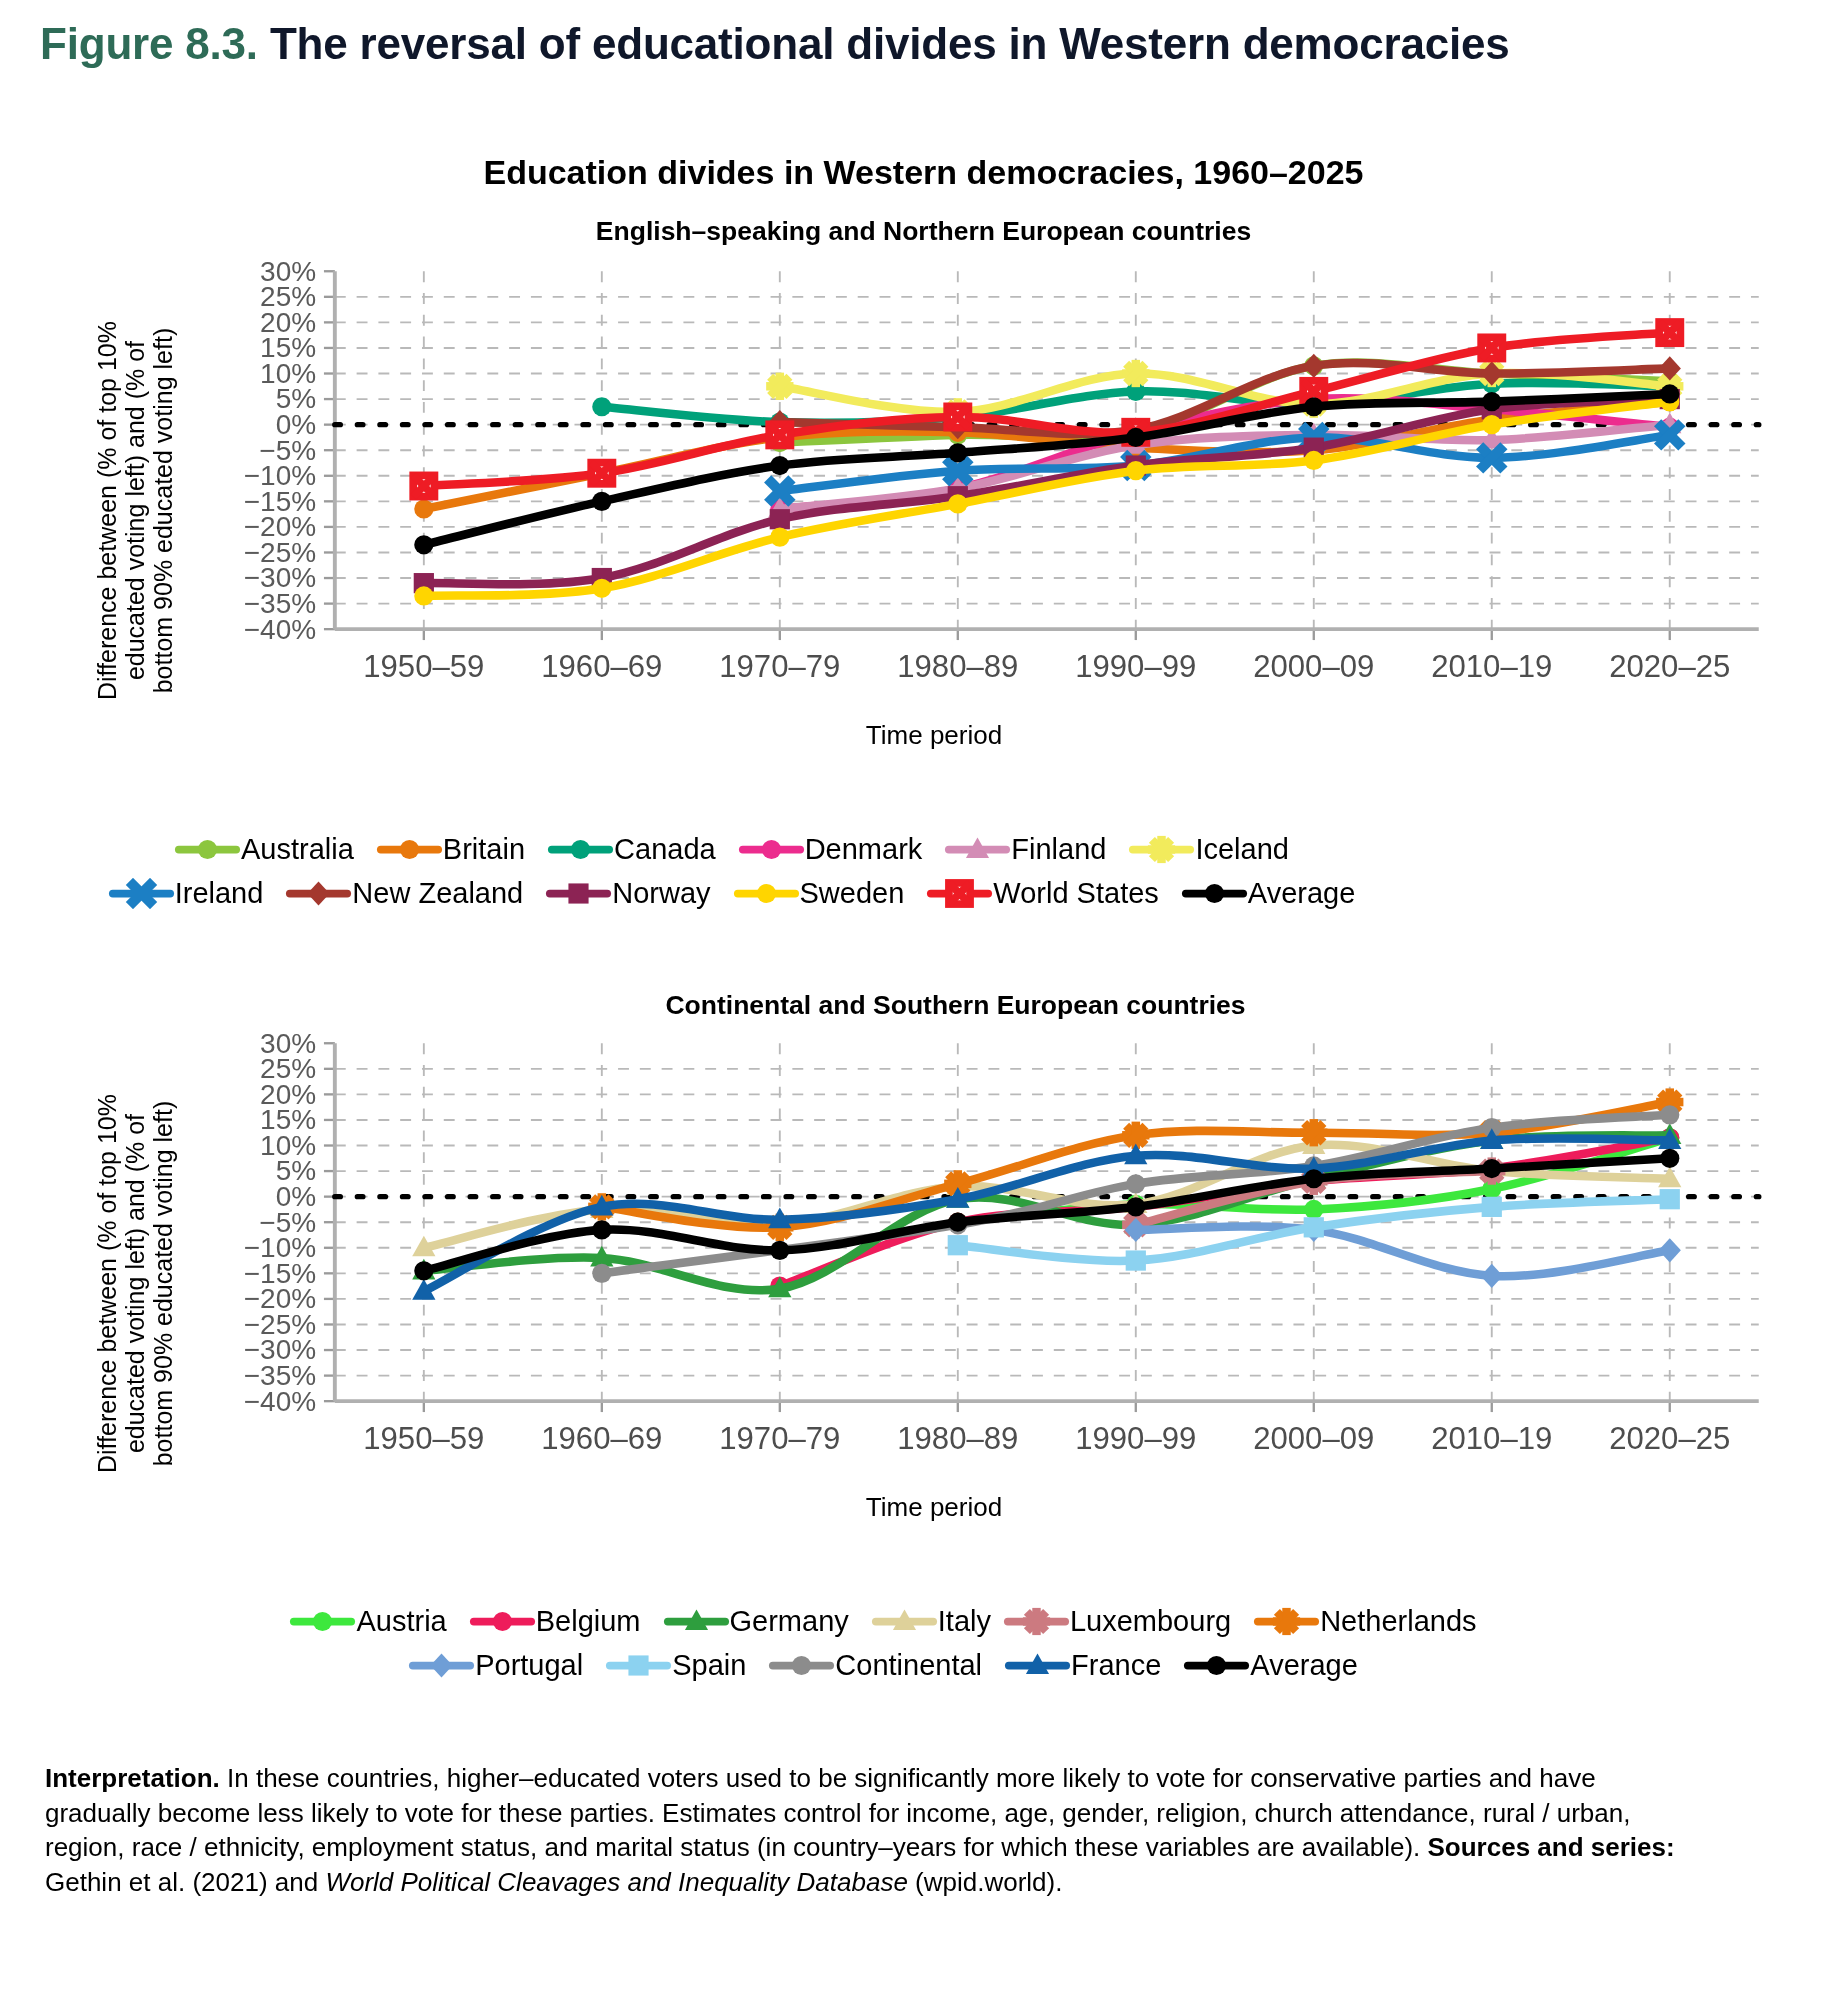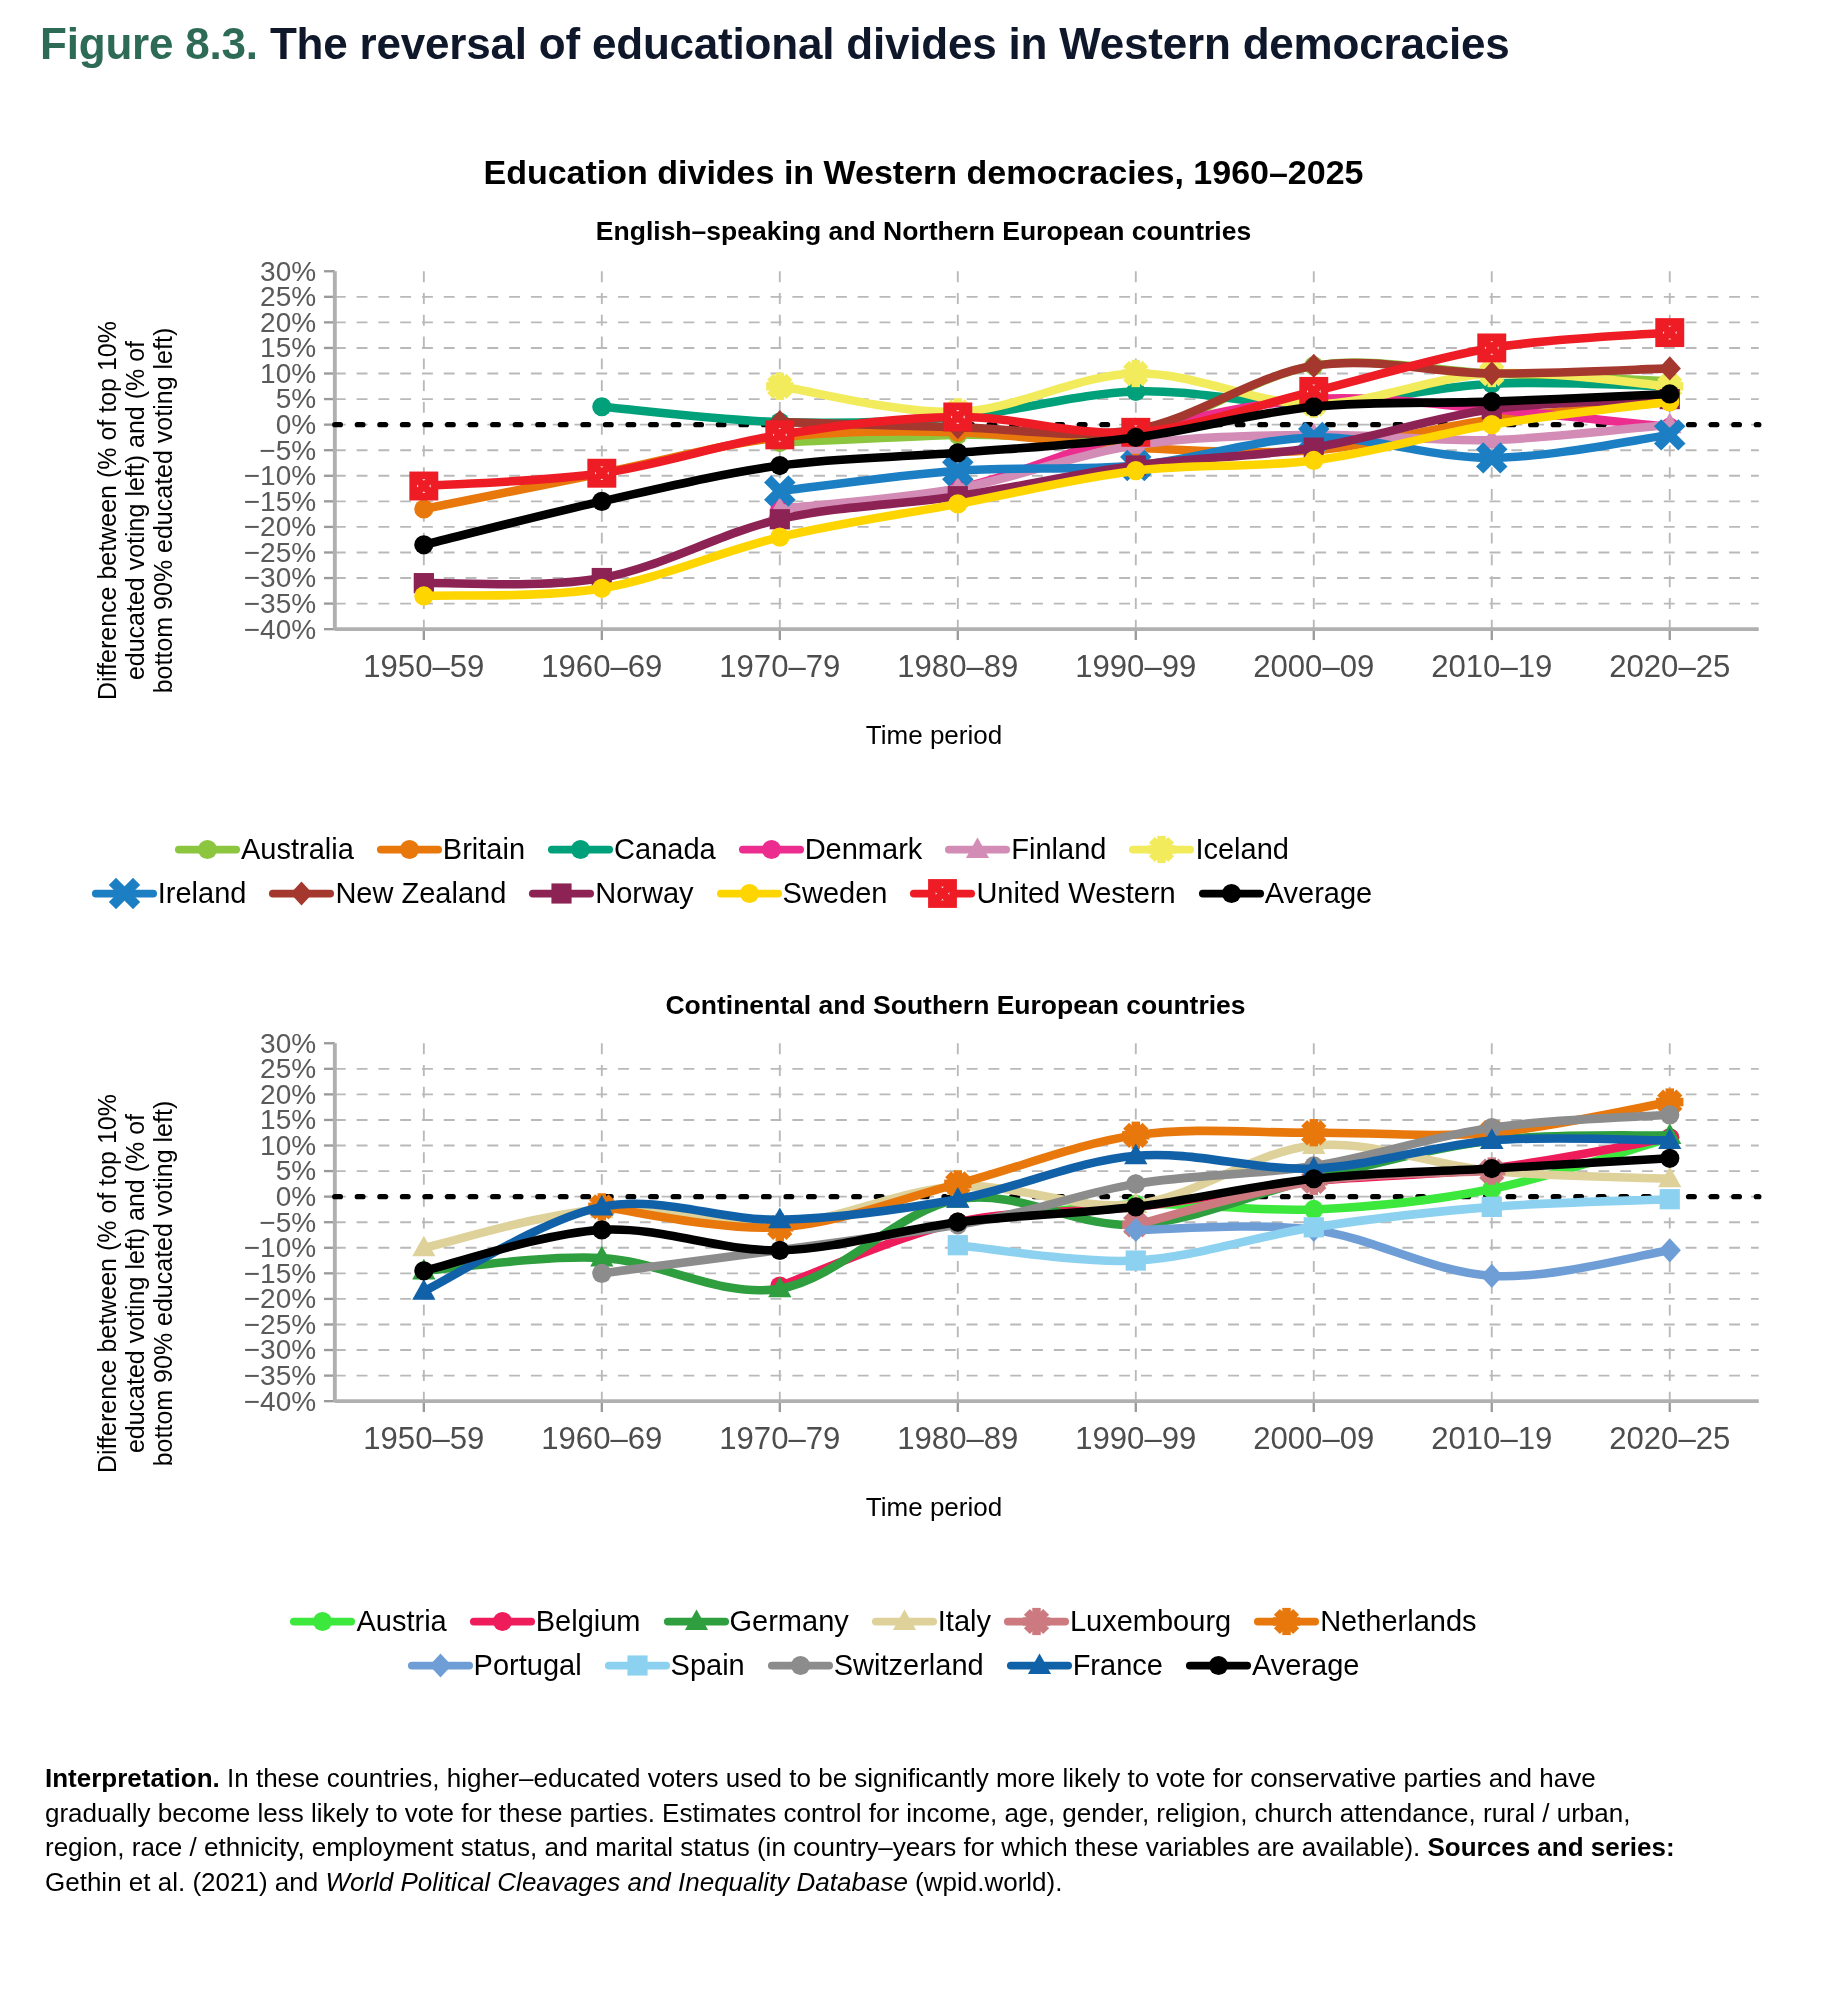--- a/index.html
+++ b/index.html
@@ -581,21 +581,21 @@
         </div>
         <div class="legend-item" style="margin-right: 22px;">
           <svg width="67" height="31" class="legend-key" viewBox="0 0 86 40">
             <line x1="6" y1="20" x2="80" y2="20" stroke="#EE1C25" stroke-width="10" stroke-linecap="round"></line>
             <g>
               <rect x="29.35" y="6.35" width="27.3" height="27.3" fill="#fff" stroke="#EE1C25" stroke-width="9.88"></rect>
               <line x1="29.35" y1="6.35" x2="56.65" y2="33.65" stroke="#EE1C25" stroke-width="9.88"></line>
               <line x1="56.65" y1="6.35" x2="29.35" y2="33.65" stroke="#EE1C25" stroke-width="9.88"></line>
             </g>
           </svg>
-          <span class="lbl">United Western</span>
+          <span class="lbl">World States</span>
         </div>
         <div class="legend-item" style="margin-right: 22px;">
           <svg width="67" height="31" class="legend-key" viewBox="0 0 86 40">
             <line x1="6" y1="20" x2="80" y2="20" stroke="#000000" stroke-width="10" stroke-linecap="round"></line>
             <g>
               <circle cx="43" cy="20" r="12.35" fill="#000000"></circle>
             </g>
           </svg>
           <span class="lbl">Average</span>
         </div>
@@ -1034,21 +1034,21 @@
           </svg>
           <span class="lbl">Spain</span>
         </div>
         <div class="legend-item" style="margin-right: 22px;">
           <svg width="67" height="31" class="legend-key" viewBox="0 0 86 40">
             <line x1="6" y1="20" x2="80" y2="20" stroke="#8C8C8C" stroke-width="10" stroke-linecap="round"></line>
             <g>
               <circle cx="43" cy="20" r="12.35" fill="#8C8C8C"></circle>
             </g>
           </svg>
-          <span class="lbl">Switzerland</span>
+          <span class="lbl">Continental</span>
         </div>
         <div class="legend-item" style="margin-right: 22px; align-items: center;">
           <svg width="67" height="31" class="legend-key" viewBox="0 0 86 40">
             <line x1="6" y1="20" x2="80" y2="20" stroke="#1161A8" stroke-width="10" stroke-linecap="round"></line>
             <g>
               <polygon points="43,4.4 28.05,31.049999999999997 57.95,31.049999999999997" fill="#1161A8"></polygon>
             </g>
           </svg>
           <span class="lbl">France</span>
         </div>

